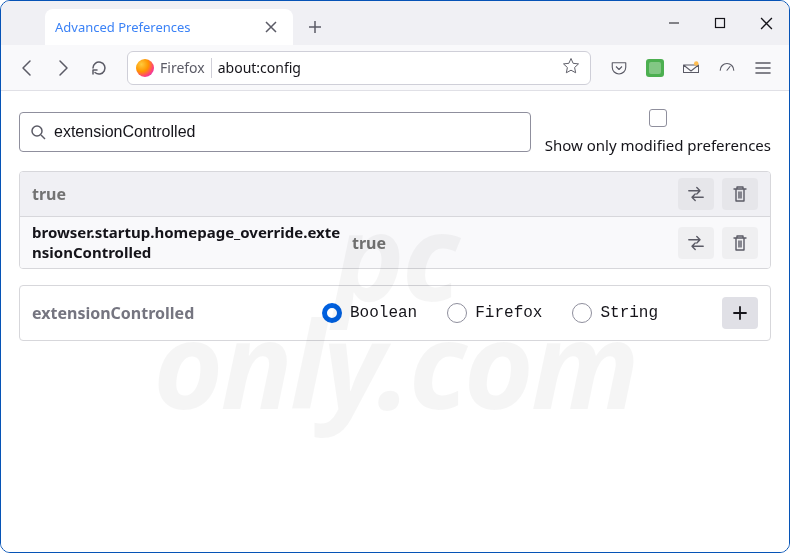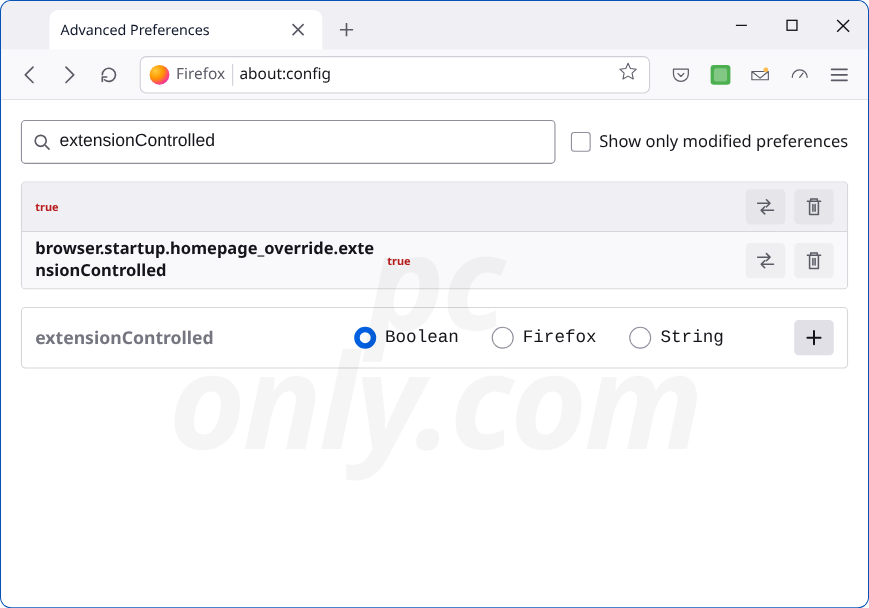--- a/index.html
+++ b/index.html
@@ -31,21 +31,21 @@
 }
 .tab {
   background: #fff;
   border-radius: 8px 8px 0 0;
   height: 36px;
   width: 248px;
   display: flex;
   align-items: center;
   padding: 0 10px;
   font-size: 13px;
-  color: #0f172a;
+  color: #3b82f6;
   position: relative;
 }
 .tab-close {
   margin-left: auto;
   width: 24px;
   height: 24px;
   display: flex;
   align-items: center;
   justify-content: center;
   border-radius: 4px;
@@ -164,20 +164,21 @@
   font-size: 16px;
   color: #15141a;
   background: transparent;
 }
 .modified-check {
   display: flex;
   align-items: center;
   gap: 8px;
   font-size: 15px;
   color: #15141a;
+  flex-direction: column;
 }
 .checkbox {
   width: 18px; height: 18px;
   border: 1px solid #8f8f9d;
   border-radius: 3px;
   background: #fff;
 }
 .prefs-list {
   border: 1px solid #d7d7db;
   border-radius: 4px;
@@ -198,22 +199,22 @@
 .pref-name {
   width: 320px;
   font-size: 15px;
   color: #15141a;
   word-break: break-word;
   padding-right: 10px;
   line-height: 1.3;
 }
 .pref-value {
   flex: 1;
-  font-size: 10px;
-  color: #b91c1c;
+  font-size: 16px;
+  color: #737373;
 }
 .row-actions {
   display: flex;
   gap: 8px;
 }
 .icon-btn {
   width: 36px; height: 32px;
   display: flex; align-items: center; justify-content: center;
   border-radius: 4px;
   color: #5b5b66;

